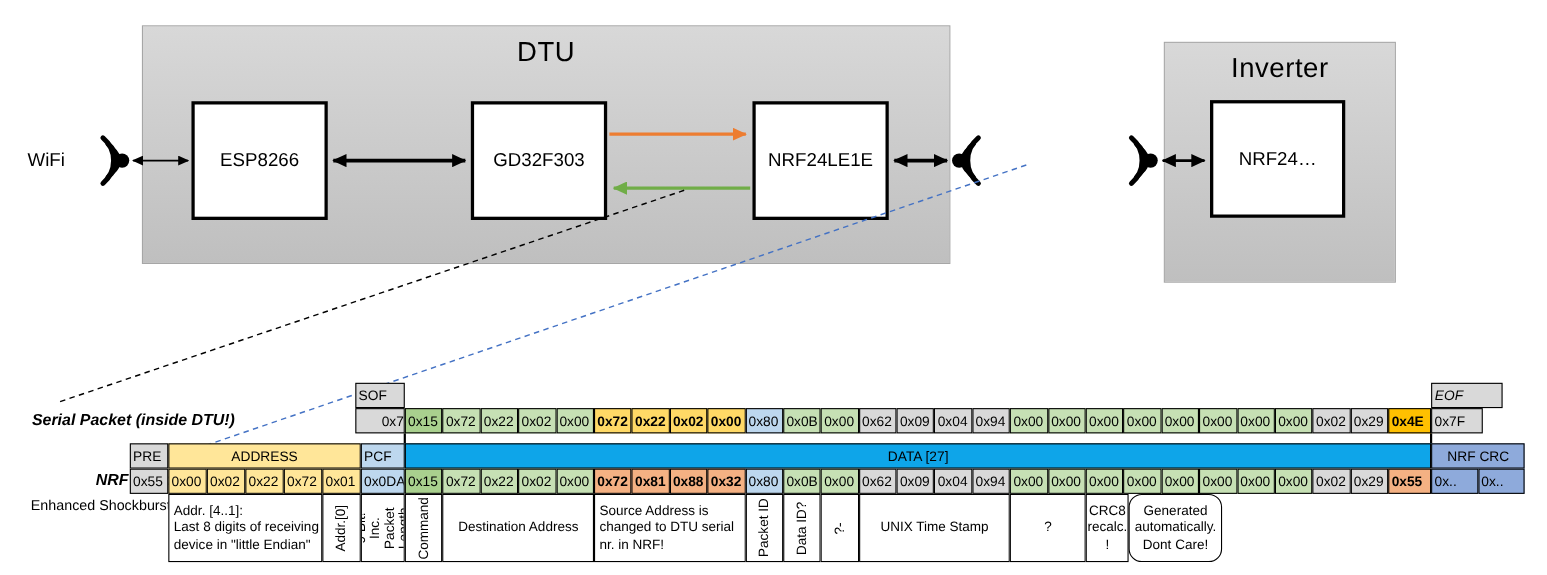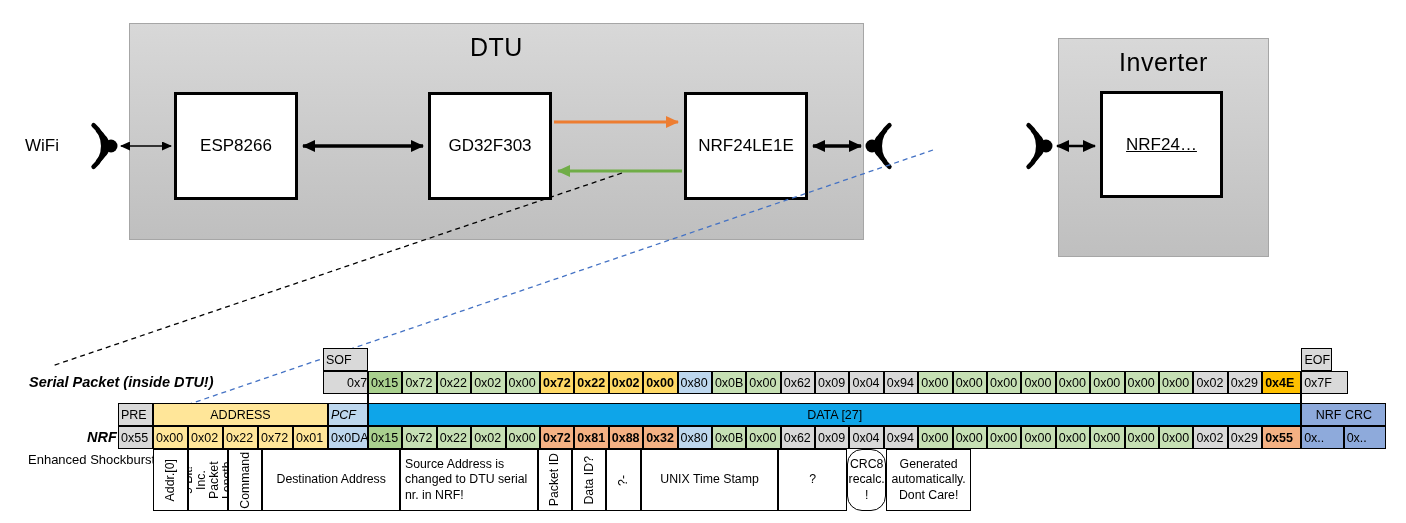--- a/index.html
+++ b/index.html
@@ -9,42 +9,42 @@
   }
   
   .bigbox{position:absolute;background:linear-gradient(180deg,#d8d8d8,#bfbfbf);border:1px solid #a6a6a6;}
   #dtu-box{left:129px;top:23px;width:733px;height:215px;}
   #inverter-box{left:1058px;top:38px;width:209px;height:217px;}
   .bigtitle{position:absolute;width:100%;text-align:center;top:9px;font-size:25px;letter-spacing:.5px;}
   .comp{position:absolute;background:#fff;border:3px solid #000;display:flex;align-items:center;justify-content:center;font-size:17px;box-sizing:border-box;}
   #esp-box{left:174px;top:92px;width:124px;height:108px;}
   #gd32-box{left:428px;top:82px;width:124px;height:108px;margin-top:10px;}
   #nrf-box{left:684px;top:92px;width:124px;height:108px;}
-  #nrf24inv-box{left:1100px;top:91px;width:123px;height:107px;text-decoration:underline;}
+  #nrf24inv-box{left:1100px;top:91px;width:123px;height:107px;}
   #wifi-label{position:absolute;left:25px;top:136px;font-size:17px;}
   #overlay{position:absolute;left:0;top:0;width:1406px;height:523px;pointer-events:none;}
   
   .tbl{position:absolute;}
   #serial-table{left:323px;top:348px;}
   #nrf-table{left:118px;top:403px;}
   .row{display:flex;}
   .bcell{box-sizing:border-box;flex:none;width:34.4px;height:23px;border:1px solid #000;
          background:#fff;font-size:12.5px;display:flex;align-items:center;padding-left:2px;overflow:hidden;white-space:nowrap;}
   .hdr{}
   .ctr{justify-content:center;padding-left:0;}
   .spacer{border:none;background:transparent;}
   .k-gray{background:#D9D9D9;}
   .k-lgray{background:#0ea5e9;}
   .k-yellow{background:#FFE699;}
   .k-yellowb{background:#FFD966;font-weight:bold;}
   .k-blue{background:#BDD7EE;}
   .k-crcblue{background:#8EAADB;}
   .k-green{background:#C6E0B4;}
   .k-greend{background:#A9D08E;}
-  .k-orange{background:#F4B183;border-radius:15px;}
+  .k-orange{background:#F4B183;}
   .k-orangeb{background:#F4B183;font-weight:bold;}
   .k-orangel{background:#F8CBAD;}
   .k-gold{background:#FFC000;font-weight:bold;}
   .ann-row{display:flex;margin-left:35px;}
   .ann{box-sizing:border-box;flex:none;height:62px;border:1px solid #000;background:#fff;
        display:flex;align-items:center;justify-content:center;text-align:center;
        font-size:12.3px;line-height:1.25;padding:1px;overflow:hidden;}
   .ann .txt{white-space:pre-line;}
   .ann.left{justify-content:flex-start;text-align:left;padding-left:4px;}
   .ann.rot .txt{writing-mode:vertical-rl;transform:rotate(180deg);line-height:1.05;}
@@ -132,21 +132,21 @@
 <div id="esb-label">Enhanced Shockburst</div>
 
 <div class="connector" style="left:367px;top:392px;height:13px;"></div>
 <div class="connector" style="left:1300px;top:392px;height:13px;"></div>
 
 <div class="tbl" id="serial-table">
   <div class="row">
 
   <div class="bcell k-gray hdr" style="width: 45px;">SOF</div>
       <div class="bcell spacer" style="width: 933.4px;"></div>
-      <div class="bcell k-gray hdr" style="width: 31px;">EOF</div>
+      <div class="bcell k-gray hdr" style="width: 65px; font-style: italic;">EOF</div>
     </div>
   <div class="row">
 
   <div class="bcell k-gray" style="width: 45px; padding-left: 23px;">0x7E</div>
       <div class="bcell k-greend">0x15</div>
       <div class="bcell k-green">0x72</div>
       <div class="bcell k-green">0x22</div>
       <div class="bcell k-green">0x02</div>
       <div class="bcell k-green">0x00</div>
       <div class="bcell k-yellowb">0x72</div>
@@ -173,21 +173,21 @@
       <div class="bcell k-gold" style="width: 39px;">0x4E</div>
       <div class="bcell k-gray" style="width: 47px;">0x7F</div>
     </div>
 </div>
 
 <div class="tbl" id="nrf-table">
   <div class="row">
 
   <div class="bcell k-gray hdr" style="width: 35px;">PRE</div>
       <div class="bcell k-yellow hdr ctr" style="width: 175px;">ADDRESS</div>
-      <div class="bcell k-blue hdr" style="width: 40px; font-style: italic;">PCF</div>
+      <div class="bcell k-blue hdr" style="width: 40px;">PCF</div>
       <div class="bcell k-lgray hdr ctr" style="width: 933.4px;">DATA [27]</div>
       <div class="bcell k-crcblue hdr ctr" style="width: 85px;">NRF CRC</div>
     </div>
   <div class="row">
 
   <div class="bcell k-gray" style="width: 35px;">0x55</div>
       <div class="bcell k-yellow" style="width: 35px;">0x00</div>
       <div class="bcell k-yellow" style="width: 35px;">0x02</div>
       <div class="bcell k-yellow" style="width: 35px;">0x22</div>
       <div class="bcell k-yellow" style="width: 35px;">0x72</div>
@@ -218,20 +218,25 @@
       <div class="bcell k-green">0x00</div>
       <div class="bcell k-green">0x00</div>
       <div class="bcell k-gray">0x02</div>
       <div class="bcell k-gray">0x29</div>
       <div class="bcell k-orangeb" style="width: 39px;">0x55</div>
       <div class="bcell k-crcblue" style="width: 42.5px;">0x..</div>
       <div class="bcell k-crcblue" style="width: 42.5px;">0x..</div>
     </div>
   <div class="ann-row">
 
+  <div class="ann left" style="width: 140px;">
+        <span class="txt">Addr. [4..1]:
+Last 8 digits of receiving
+device in "little Endian"</span>
+      </div>
       <div class="ann rot" style="width: 35px;">
         <span class="txt">Addr.[0]</span>
       </div>
       <div class="ann rot" style="width: 40px;">
         <span class="txt">9 Bit!
 Inc. Packet
 Length</span>
       </div>
       <div class="ann rot" style="width: 34.4px;">
         <span class="txt">Command</span>
@@ -257,19 +262,19 @@
         <span class="txt">UNIX Time Stamp</span>
       </div>
       <div class="ann" style="width: 68.8px;">
         <span class="txt">?</span>
       </div>
       <div class="ann k-orange" style="width: 39px;">
         <span class="txt">CRC8
 recalc.
 !</span>
       </div>
-      <div class="ann" style="width: 85px;">
+      <div class="ann" style="width: 85px; border-radius: 12px;">
         <span class="txt">Generated
 automatically.
 Dont Care!</span>
       </div>
     </div>
 </div>
 
 </body></html>

